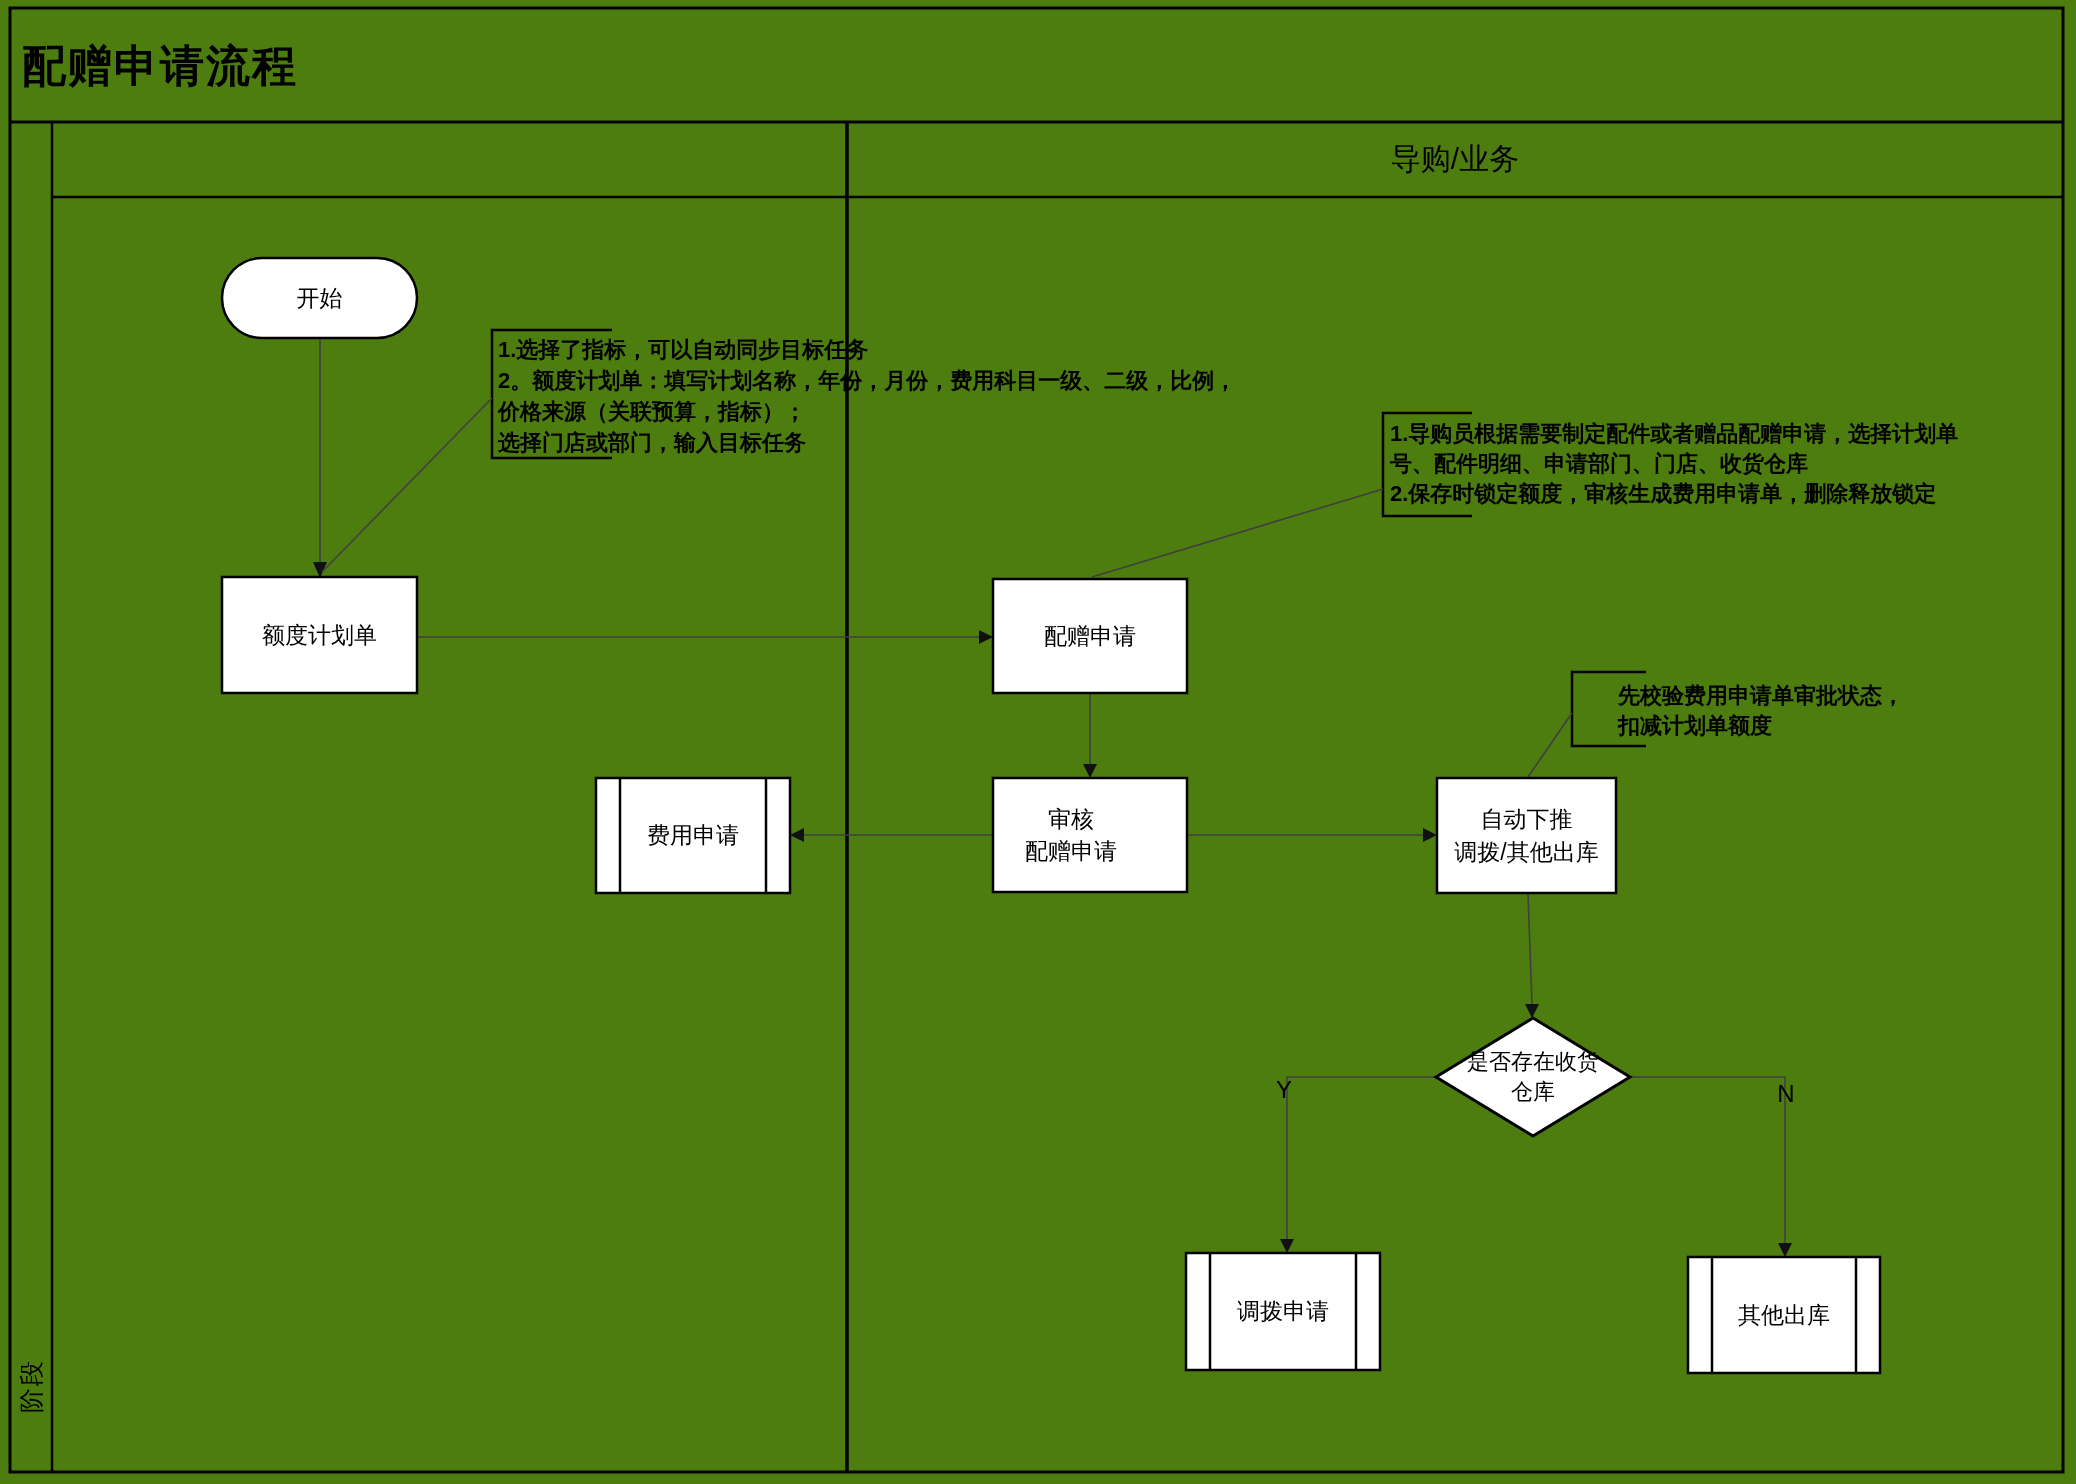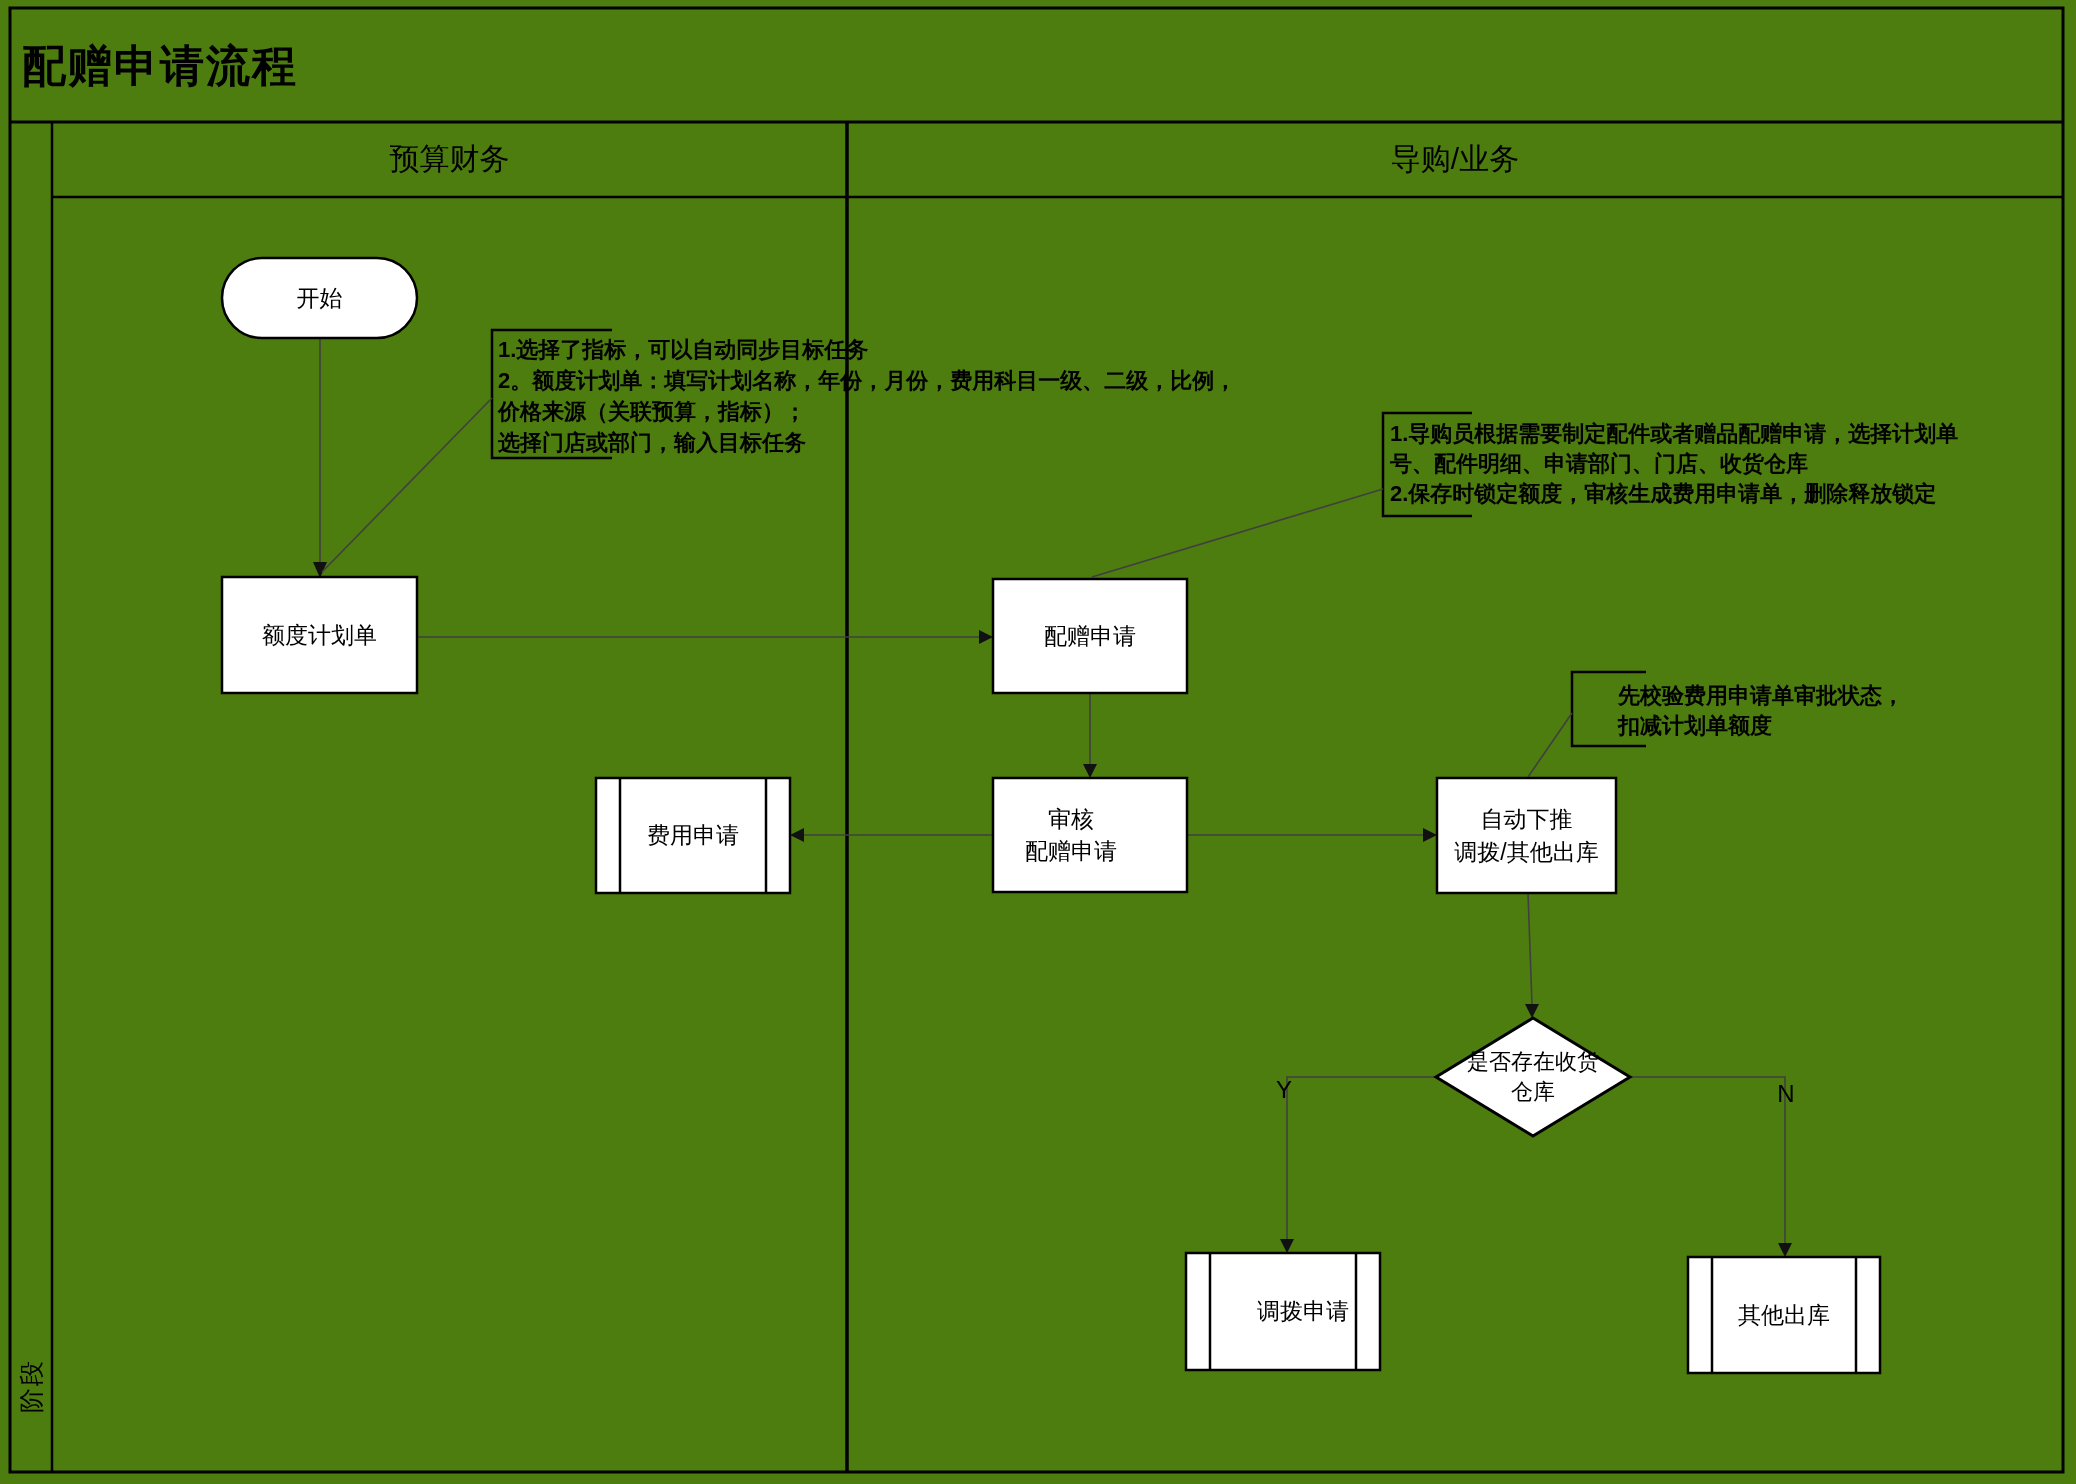--- a/index.html
+++ b/index.html
@@ -147,21 +147,20 @@
 
     <g>
       <rect x="1688" y="1257" width="192" height="116" fill="#fff" stroke="#000" stroke-width="2.5"></rect>
       <line x1="1712" y1="1257" x2="1712" y2="1373" stroke="#000" stroke-width="2.5"></line>
       <line x1="1856" y1="1257" x2="1856" y2="1373" stroke="#000" stroke-width="2.5"></line>
     </g>
   </svg>
 
   <div class="txt page-title">配赠申请流程</div>
 
-  <div class="txt lane-label center" style="left:52px; width:795px;">预算财务</div>
   <div class="txt lane-label center" style="left:847px; width:1216px;">导购/业务</div>
 
   <div class="txt phase-label center">阶段</div>
 
   <div class="txt node-label center" style="left:222px; top:577px; width:195px; height:116px;">额度计划单</div>
 
   <div class="txt node-label center" style="left:222px; top:258px; width:195px; height:80px;">开始</div>
 
   <div class="txt node-label center" style="left:993px; top:579px; width:194px; height:114px;">配赠申请</div>
 
@@ -169,21 +168,21 @@
 配赠申请</div>
 
   <div class="txt node-label center" style="left:620px; top:778px; width:146px; height:115px;">费用申请</div>
 
   <div class="txt node-label center" style="left:1437px; top:778px; width:179px; height:115px;border-radius:10px;">自动下推
 调拨/其他出库</div>
 
   <div class="txt node-label center" style="left:1426px; top:1018px; width:214px; height:118px; font-size:22px; line-height:1.35;">是否存在收货
 仓库</div>
 
-  <div class="txt node-label center" style="left:1210px; top:1253px; width:146px; height:117px;margin-left:20px;">调拨申请</div>
+  <div class="txt node-label center" style="left:1210px; top:1253px; width:146px; height:117px;">调拨申请</div>
 
   <div class="txt node-label center" style="left:1712px; top:1257px; width:144px; height:116px;">其他出库</div>
 
   <div class="txt note-text" style="left:498px; top:334px;">1.选择了指标，可以自动同步目标任务
 2。额度计划单：填写计划名称，年份，月份，费用科目一级、二级，比例，
 价格来源（关联预算，指标）；
 选择门店或部门，输入目标任务</div>
 
   <div class="txt note-text" style="left:1390px; top:419px; line-height:30px;">1.导购员根据需要制定配件或者赠品配赠申请，选择计划单
 号、配件明细、申请部门、门店、收货仓库

